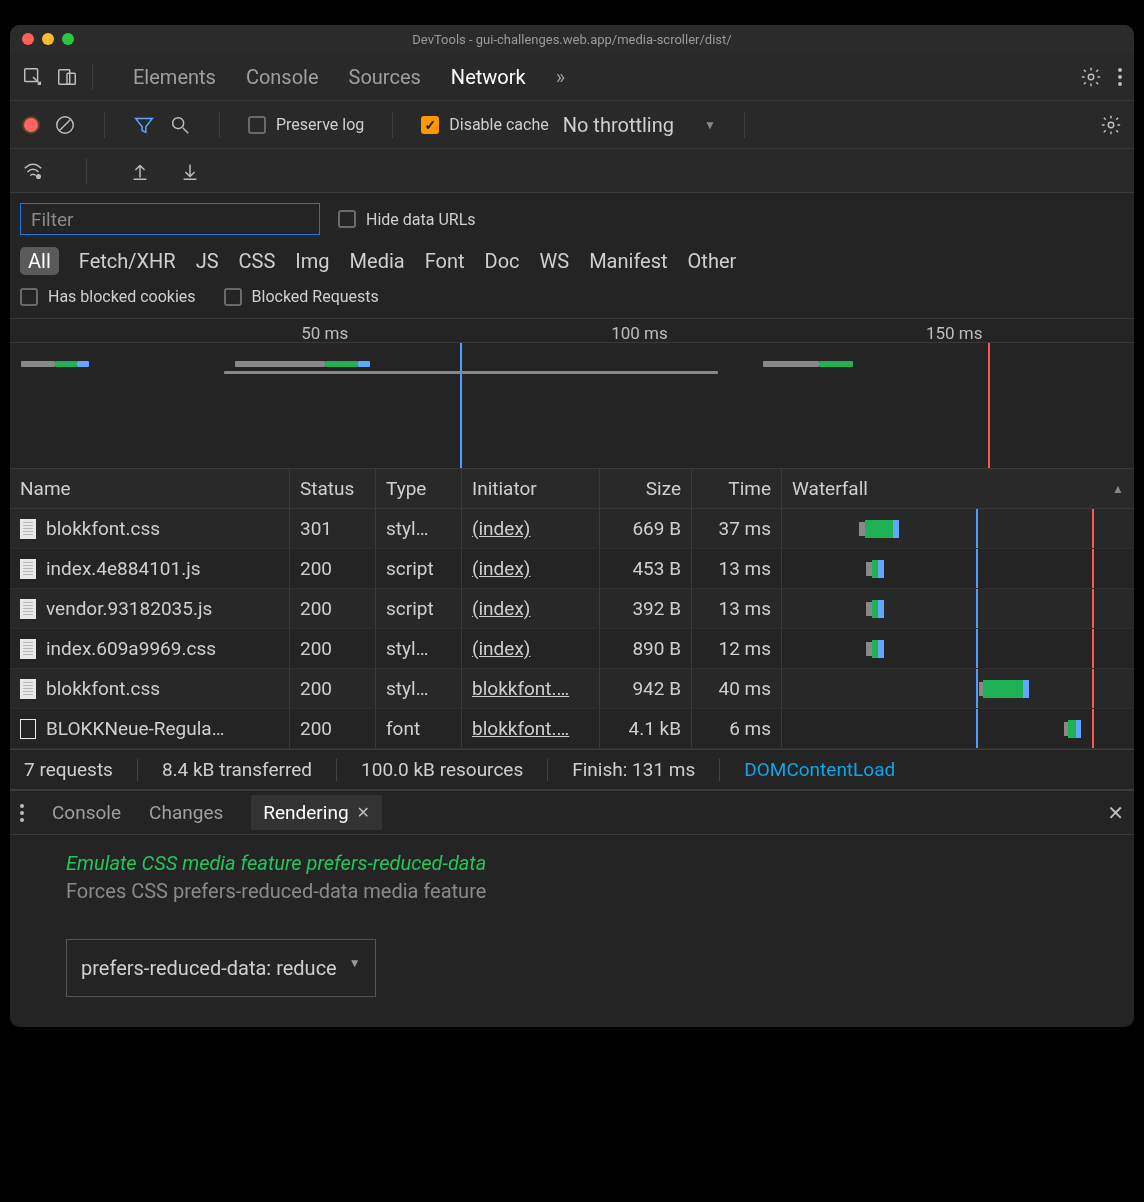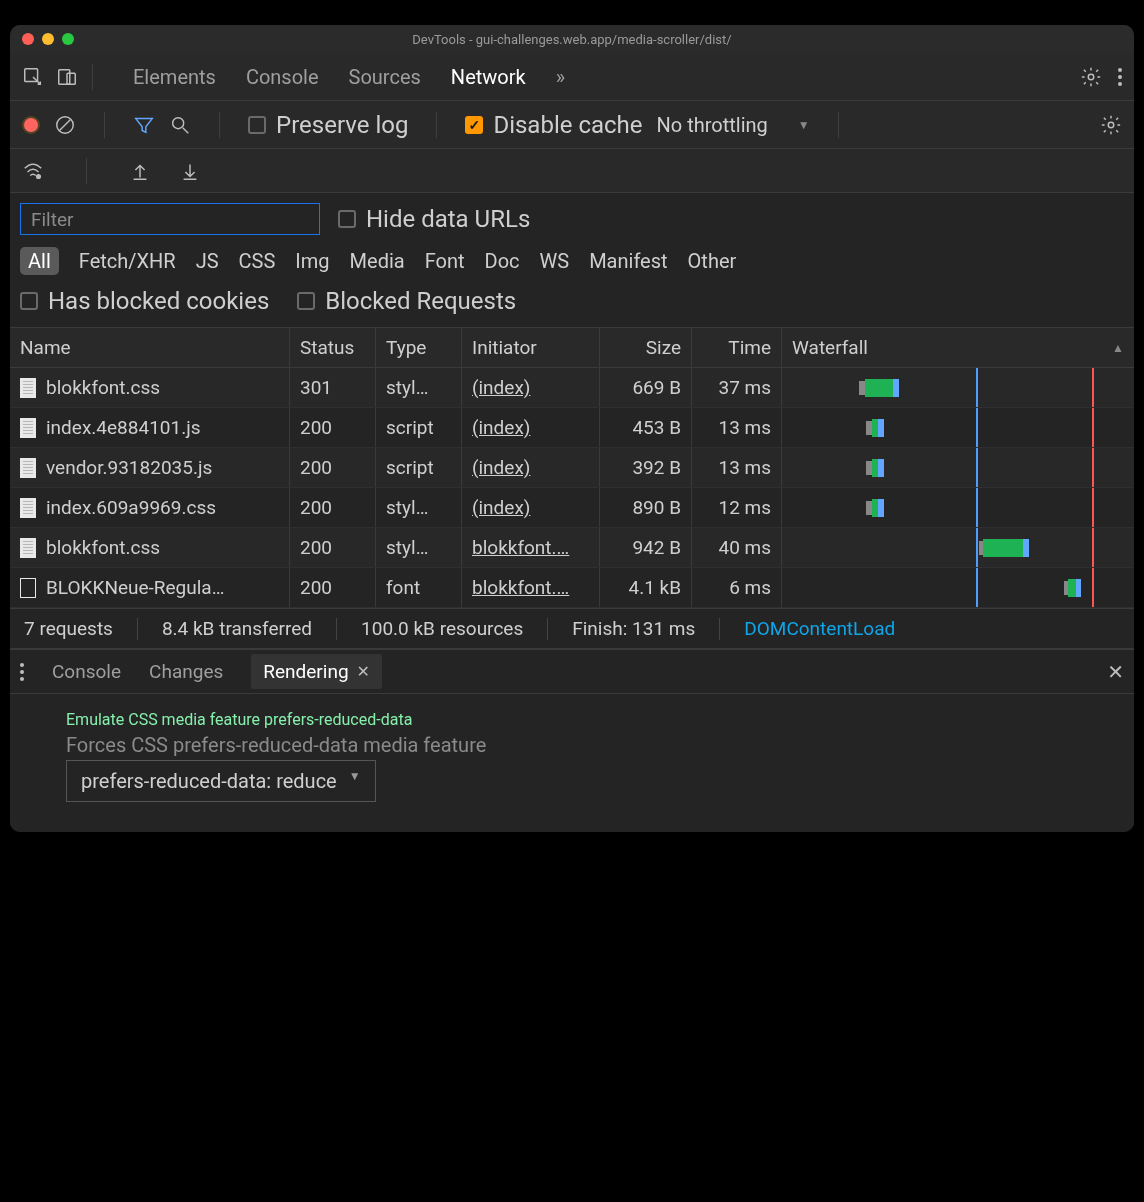--- a/index.html
+++ b/index.html
@@ -13,21 +13,21 @@
   .toolbar1 { height: 48px; background: #292929; display: flex; align-items: center; padding: 0 12px; border-bottom: 1px solid #3a3a3a; }
   .ico { width: 22px; height: 22px; display: inline-flex; align-items: center; justify-content: center; color: #bdbdbd; }
   .ico svg { width: 22px; height: 22px; stroke: currentColor; fill: none; stroke-width: 1.6; }
   .tabs { display: flex; gap: 30px; margin-left: 26px; align-items: center; font-size: 20px; }
   .tab { color: #9f9f9f; cursor: pointer; }
   .tab.active { color: #fff; text-align: right; }
   .sep { width: 1px; height: 26px; background: #3f3f3f; margin: 0 14px; }
   .spacer { flex: 1; }
   .toolbar2 { min-height: 48px; background: #292929; display: flex; align-items: center; padding: 0 12px; border-bottom: 1px solid #3a3a3a; gap: 14px; }
   .record-dot { width: 18px; height: 18px; border-radius: 50%; background: #ff6560; border: 2px solid #542; }
-  .ck { display: flex; align-items: center; gap: 10px; font-size: 24px; color: #cfcfcf; }
+  .ck { display: flex; align-items: center; gap: 10px; font-size: 16px; color: #cfcfcf; }
   .ckbox { width: 18px; height: 18px; border: 2px solid #6a6a6a; border-radius: 3px; display: inline-flex; align-items: center; justify-content: center; }
   .ckbox.checked { background: #ff9800; border-color: #ff9800; }
   .ckbox.checked::after { content: "✓"; color: #1b1b1b; font-size: 14px; font-weight: bold; }
   .throttle { color: #cfcfcf; font-size: 20px; display: flex; align-items: center; gap: 30px; }
   .toolbar3 { height: 44px; background: #292929; display: flex; align-items: center; padding: 0 12px; gap: 28px; border-bottom: 1px solid #3a3a3a; }
   .filterbar { background: #242424; padding: 10px 10px 12px 10px; border-bottom: 1px solid #3a3a3a; }
   .filterrow1 { display: flex; align-items: center; gap: 18px; }
   .filterinput { width: 300px; height: 32px; background: #242424; border: 1px solid #1a73e8; color: #b0b0b0; font-size: 19px; padding: 0 10px; }
   .filterinput::placeholder { color: #8a8a8a; }
   .typechips { display: flex; gap: 20px; margin-top: 12px; align-items: center; font-size: 20px; flex-wrap: wrap; }
@@ -57,23 +57,23 @@
   .wfvline { position: absolute; top: 0; bottom: 0; width: 2px; }
   .statusbar { height: 40px; background: #242424; display: flex; align-items: center; padding: 0 14px; gap: 24px; font-size: 19px; color: #cfcfcf; border-top: 1px solid #3a3a3a; }
   .statusbar .divider { width: 1px; height: 22px; background: #444; }
   .dcl { color: #0ea5e9; }
   .drawer { border-top: 2px solid #3a3a3a; background: #242424; }
   .drawer-tabs { height: 44px; display: flex; align-items: center; padding: 0 10px; gap: 28px; font-size: 19px; border-bottom: 1px solid #3a3a3a; }
   .dtab { color: #9f9f9f; cursor: pointer; }
   .dtab.active { color: #fff; background: #333; padding: 6px 12px; border-radius: 2px; display: flex; align-items: center; gap: 8px; }
   .closex { color: #bdbdbd; cursor: pointer; font-size: 16px; }
   .dcontent { padding: 16px 20px 30px 56px; }
-  .dtitle { font-size: 16px; color: #86efac; }
+  .dtitle { font-size: 20px; color: #22c55e; font-style: italic; }
   .dsub { font-size: 20px; color: #8a8a8a; margin-top: 4px; }
-  .dselect { margin-top: 3px; border: 1px solid #555; padding: 8px 14px; display: inline-flex; gap: 12px; font-size: 20px; color: #cfcfcf; }
+  .dselect { margin-top: 36px; border: 1px solid #555; padding: 16px 14px; display: inline-flex; gap: 12px; font-size: 20px; color: #cfcfcf; }
   .kebab { display: flex; flex-direction: column; gap: 3px; } .kebab span { width: 4px; height: 4px; background: #bdbdbd; border-radius: 50%; }
 </style>
 </head>
 <body>
 
 <div class="window">
 
   <div class="titlebar">
     <div class="traffic">
       <span class="tl-red"></span>
@@ -208,20 +208,38 @@
           <span class="ckbox"></span>
           <span>Has blocked cookies</span>
         </label>
       <label class="ck">
           <span class="ckbox"></span>
           <span>Blocked Requests</span>
         </label>
     </div>
   </div>
 
+  <div class="overview">
+    <div class="ruler">
+      <span style="left:28%">50 ms</span>
+      <span style="left:56%">100 ms</span>
+      <span style="left:84%">150 ms</span>
+    </div>
+    <div class="vline" style="left:40%;background:#4f9dff"></div>
+    <div class="vline" style="left:87%;background:#ff5555"></div>
+    <div class="ovbar" style="left:1%;width:3%;background:#888"></div>
+    <div class="ovbar" style="left:4%;width:2%;background:#1fb254"></div>
+    <div class="ovbar" style="left:6%;width:1%;background:#62a7ff"></div>
+    <div class="ovbar" style="left:20%;width:8%;background:#888"></div>
+    <div class="ovbar" style="left:28%;width:3%;background:#1fb254"></div>
+    <div class="ovbar" style="left:31%;width:1%;background:#62a7ff"></div>
+    <div class="ovbar" style="left:19%;width:44%;top:52px;background:#888;height:3px"></div>
+    <div class="ovbar" style="left:67%;width:5%;background:#888"></div>
+    <div class="ovbar" style="left:72%;width:3%;background:#1fb254"></div>
+  </div>
 
   <div class="thead">
     <div class="c-name">Name</div>
     <div class="c-status">Status</div>
     <div class="c-type">Type</div>
     <div class="c-init">Initiator</div>
     <div class="c-size">Size</div>
     <div class="c-time">Time</div>
     <div class="c-wf">
         <span>Waterfall</span>

